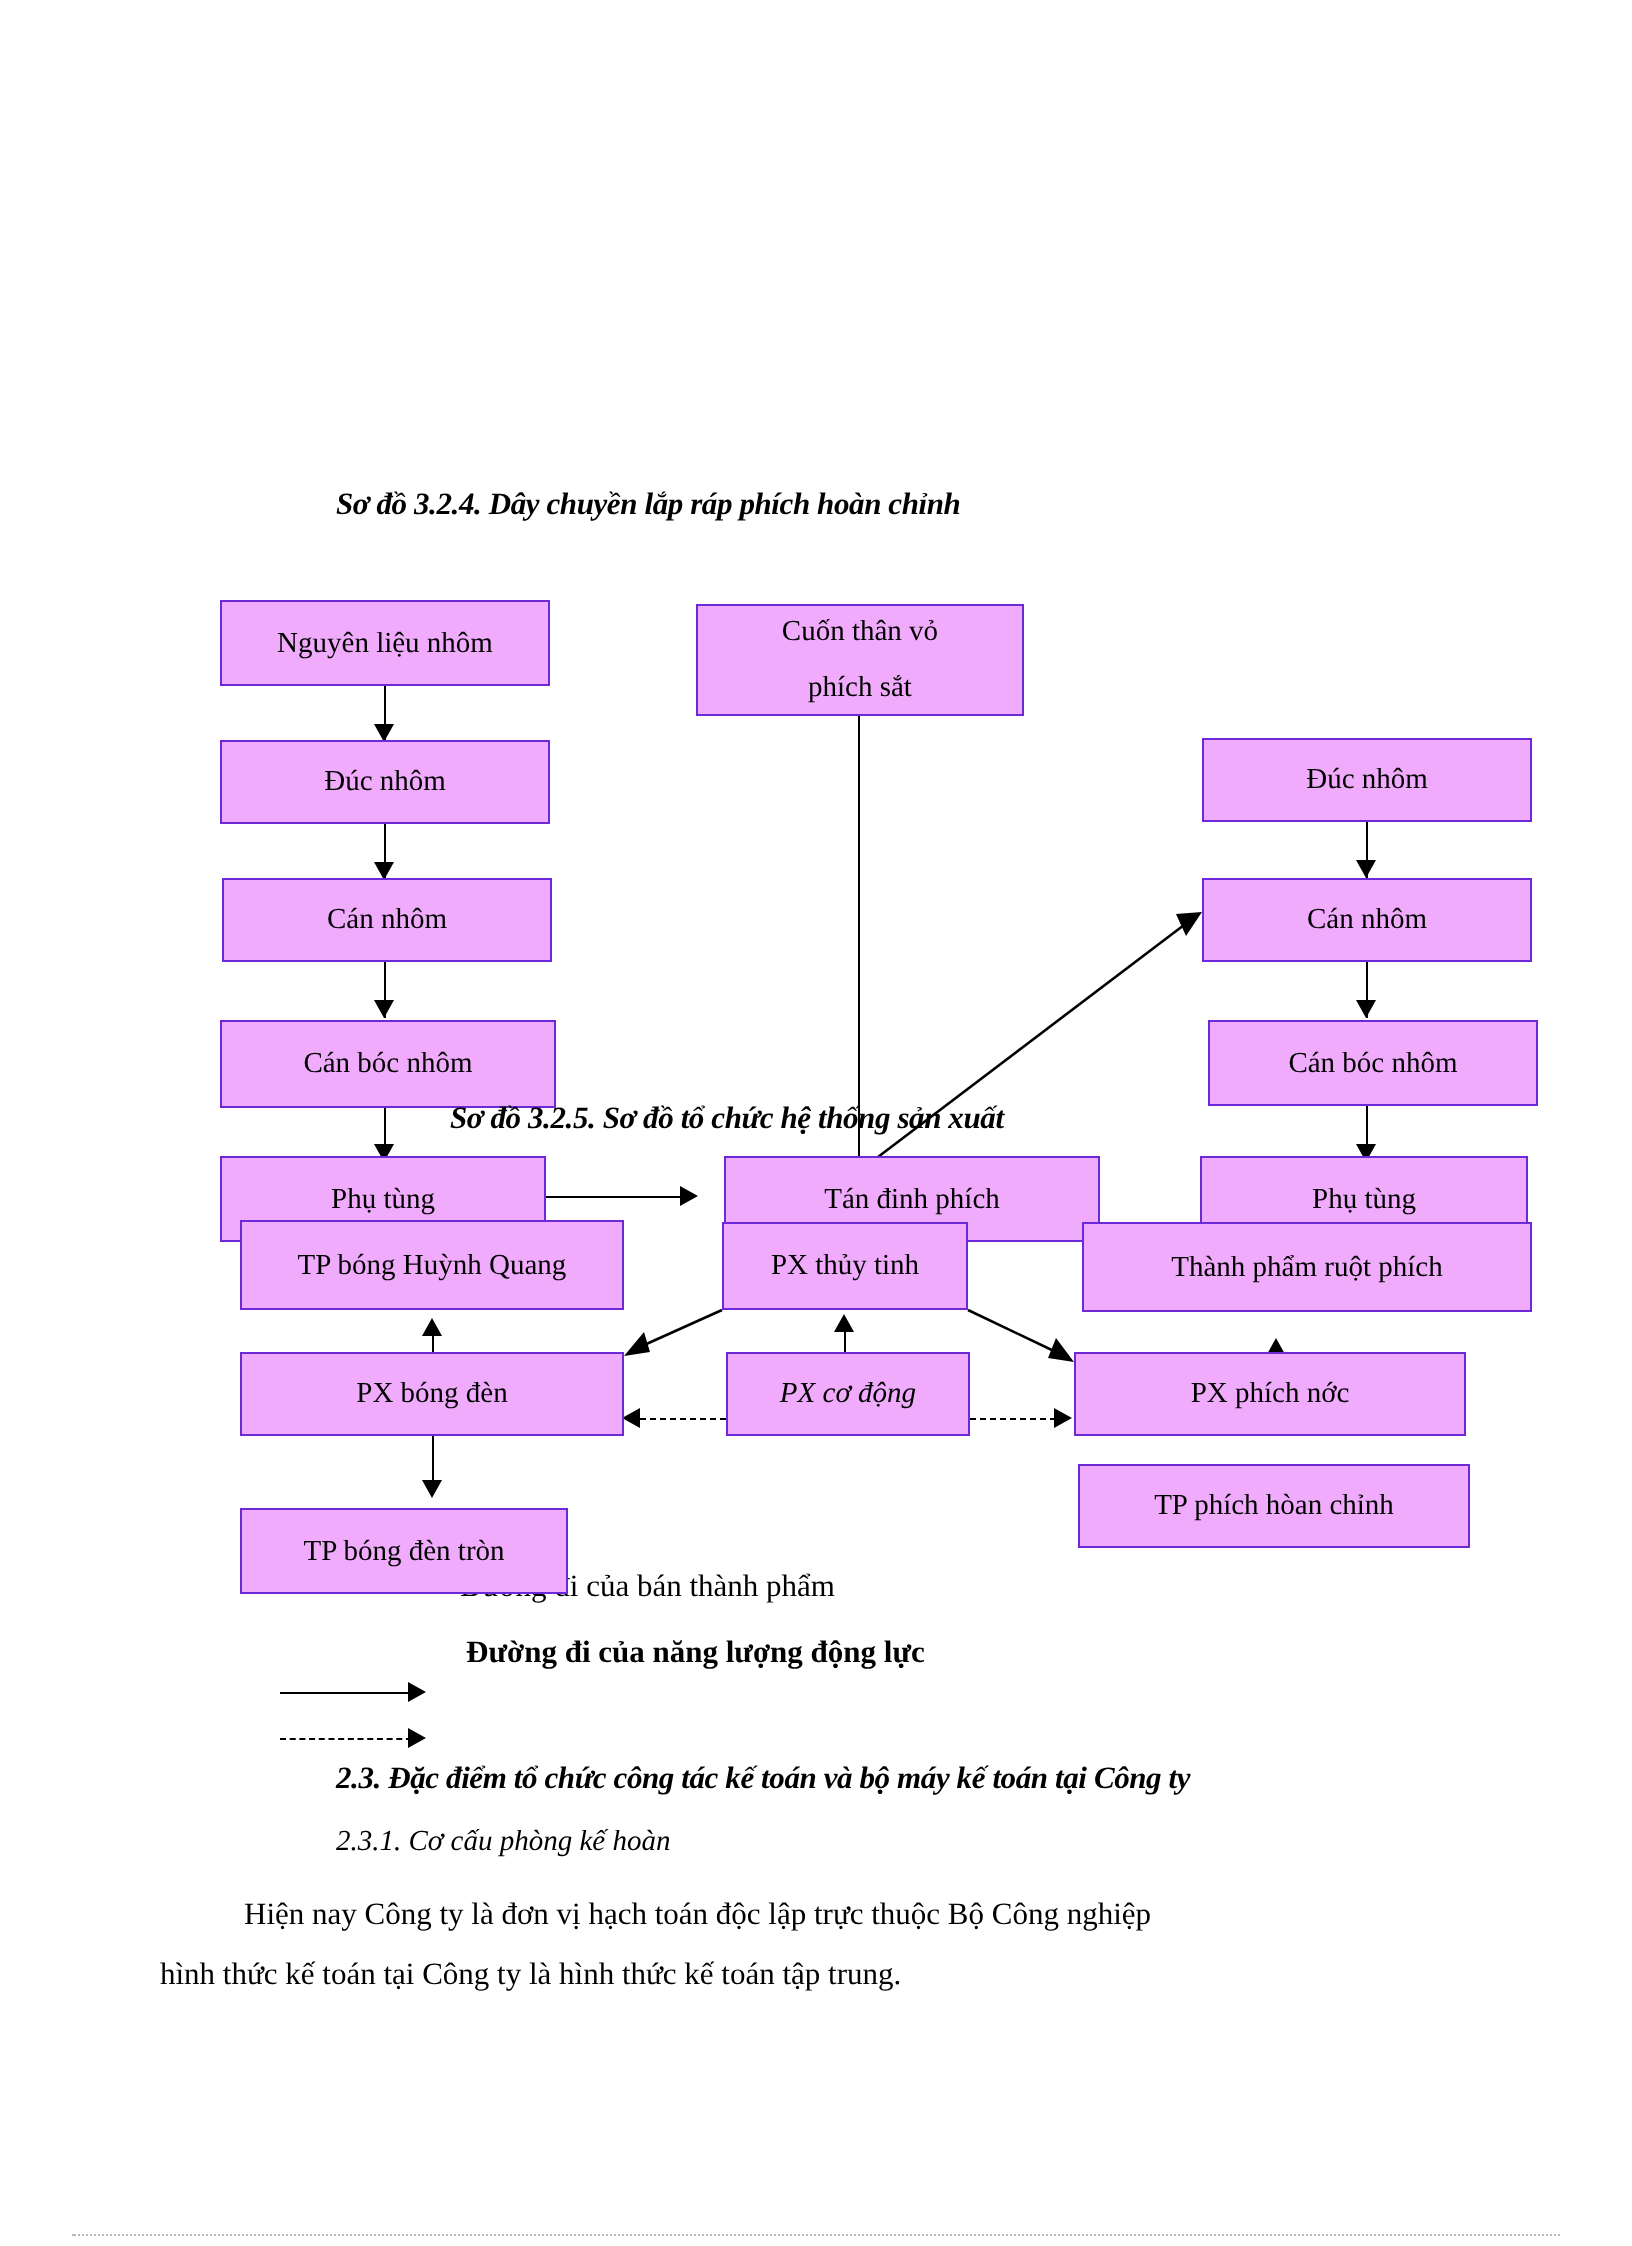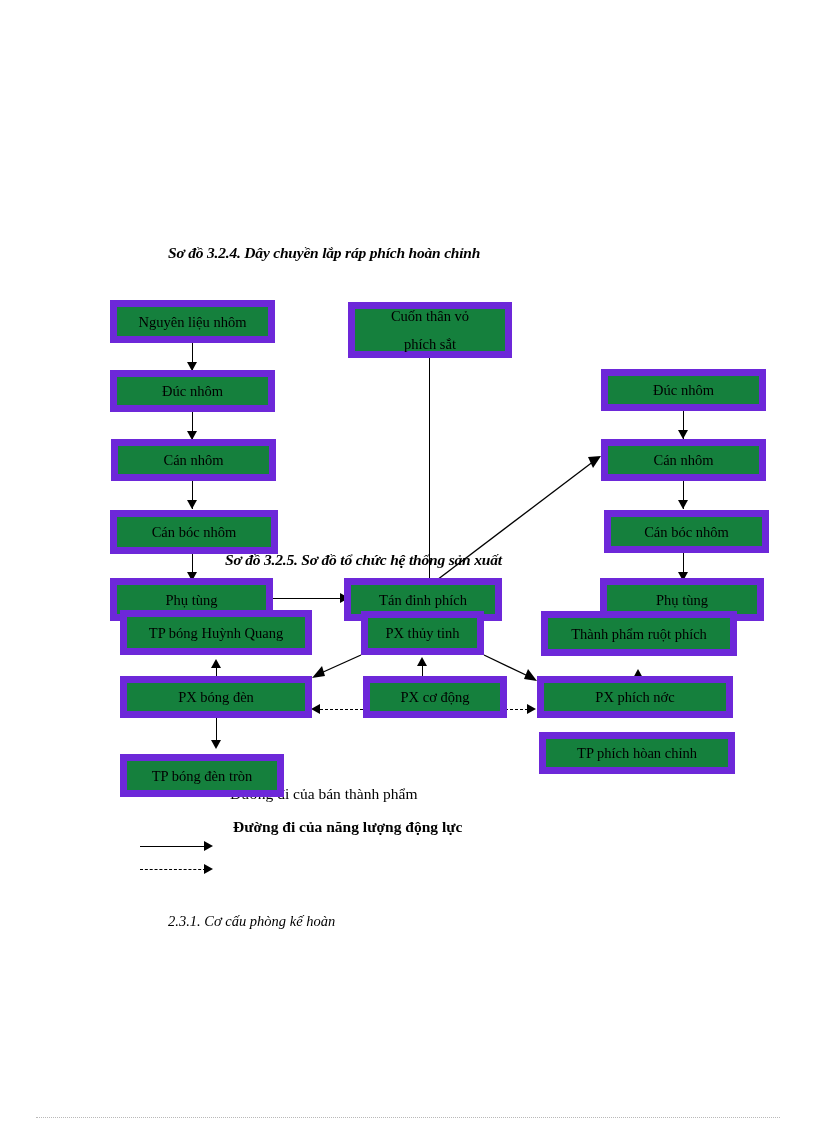--- a/index.html
+++ b/index.html
@@ -47,22 +47,22 @@
     position: absolute;
     font-size: 15.5px;
     line-height: 30px;
     text-align: justify;
   }
   .body-par .indent { display: inline-block; width: 42px; }
 
   
   .box {
     position: absolute;
-    border: 7px solid #6d28d9;
-    background: #15803d;
+    border: 1px solid #6d28d9;
+    background: #f0abfc;
     display: flex;
     align-items: center;
     justify-content: center;
     text-align: center;
     font-size: 14.5px;
     line-height: 18px;
     box-sizing: border-box;
     z-index: 10;
   }
   .box.two-line { line-height: 17px; }
@@ -184,49 +184,49 @@
     <polygon points="601,456 588,457 593,468" fill="#000"></polygon>
   </svg>
 
   <div class="diagram-title" style="left:178px; top:551px;margin-left:47px;">Sơ đồ 3.2.5. Sơ đồ tổ chức hệ thống sản xuất</div>
 
   <div class="box" style="left:110px; top:578px; width:163px; height:43px;">Phụ tùng</div>
 
   <div class="hline" style="left:273px; top:598px; width:68px;"></div>
   <div class="arrow-right" style="left:340px; top:593px;"></div>
 
-  <div class="box" style="left:344px; top:578px; width:158px; height:43px;">Tán đinh phích</div>
+  <div class="box" style="left:362px; top:578px; width:188px; height:43px;">Tán đinh phích</div>
 
   <div class="box" style="left:600px; top:578px; width:164px; height:43px;">Phụ tùng</div>
 
   <div class="box" style="left:120px; top:610px; width:192px; height:45px;">TP bóng Huỳnh Quang</div>
 
   <div class="box" style="left:361px; top:611px; width:123px; height:44px;">PX thủy tinh</div>
 
-  <div class="box" style="left:541px; top:611px; width:196px; height:45px;">Thành phẩm ruột phích</div>
+  <div class="box" style="left:541px; top:611px; width:225px; height:45px;">Thành phẩm ruột phích</div>
 
   <div class="vline" style="left:216px; top:668px; height:22px;"></div>
   <div class="arrow-up" style="left:211px; top:659px;"></div>
 
   <div class="vline" style="left:422px; top:666px; height:24px;"></div>
   <div class="arrow-up" style="left:417px; top:657px;"></div>
 
   <div class="vline" style="left:638px; top:678px; height:22px;"></div>
   <div class="arrow-up" style="left:633px; top:669px;"></div>
 
   <svg class="diag-svg" style="left:0px; top:0px; width:816px; height:1123px;">
     <line x1="361" y1="655" x2="321" y2="673" stroke="#000" stroke-width="1.3"></line>
     <polygon points="312,678 325,676 322,666" fill="#000"></polygon>
     <line x1="484" y1="655" x2="528" y2="676" stroke="#000" stroke-width="1.3"></line>
     <polygon points="537,681 524,679 528,669" fill="#000"></polygon>
   </svg>
 
   <div class="box" style="left:120px; top:676px; width:192px; height:42px;">PX bóng đèn</div>
 
-  <div class="box" style="left:363px; top:676px; width:144px; height:42px;">PX cơ động</div>
+  <div class="box" style="left:363px; top:676px; width:122px; height:42px;font-style:italic;">PX cơ động</div>
 
   <div class="box" style="left:537px; top:676px; width:196px; height:42px;">PX phích nớc</div>
 
   <div class="hline dashed" style="left:320px; top:709px; width:43px;"></div>
   <div class="arrow-left" style="left:311px; top:704px;"></div>
 
   <div class="hline dashed" style="left:485px; top:709px; width:43px;"></div>
   <div class="arrow-right" style="left:527px; top:704px;"></div>
 
   <div class="vline" style="left:216px; top:718px; height:28px;"></div>
@@ -240,19 +240,24 @@
   <div class="legend-text" style="left:230px; top:785px;">Đường đi của bán thành phẩm</div>
 
   <div class="legend-text" style="left:233px; top:818px;font-weight:bold;">Đường đi của năng lượng  động lực</div>
 
   <div class="hline" style="left:140px; top:846px; width:66px;"></div>
   <div class="arrow-right" style="left:204px; top:841px;"></div>
 
   <div class="hline dashed" style="left:140px; top:869px; width:66px;"></div>
   <div class="arrow-right" style="left:204px; top:864px;"></div>
 
+  <div class="section-heading" style="left:168px; top:881px;">2.3. Đặc điểm tổ chức công tác kế toán và bộ máy kế toán tại Công ty</div>
 
   <div class="sub-heading" style="left:168px; top:913px;">2.3.1. Cơ cấu phòng kế hoàn</div>
 
+  <div class="body-par" style="left:80px; top:943px; width:660px;">
+    <span class="indent"></span><span>Hiện nay Công ty là đơn vị hạch toán độc lập trực thuộc Bộ Công nghiệp</span><br>
+    <span>hình thức kế toán tại Công ty là hình thức kế toán tập trung.</span>
+  </div>
 
   <div class="footer-rule" style="top:1117px;"></div>
 
 </div>
 
 </body></html>

